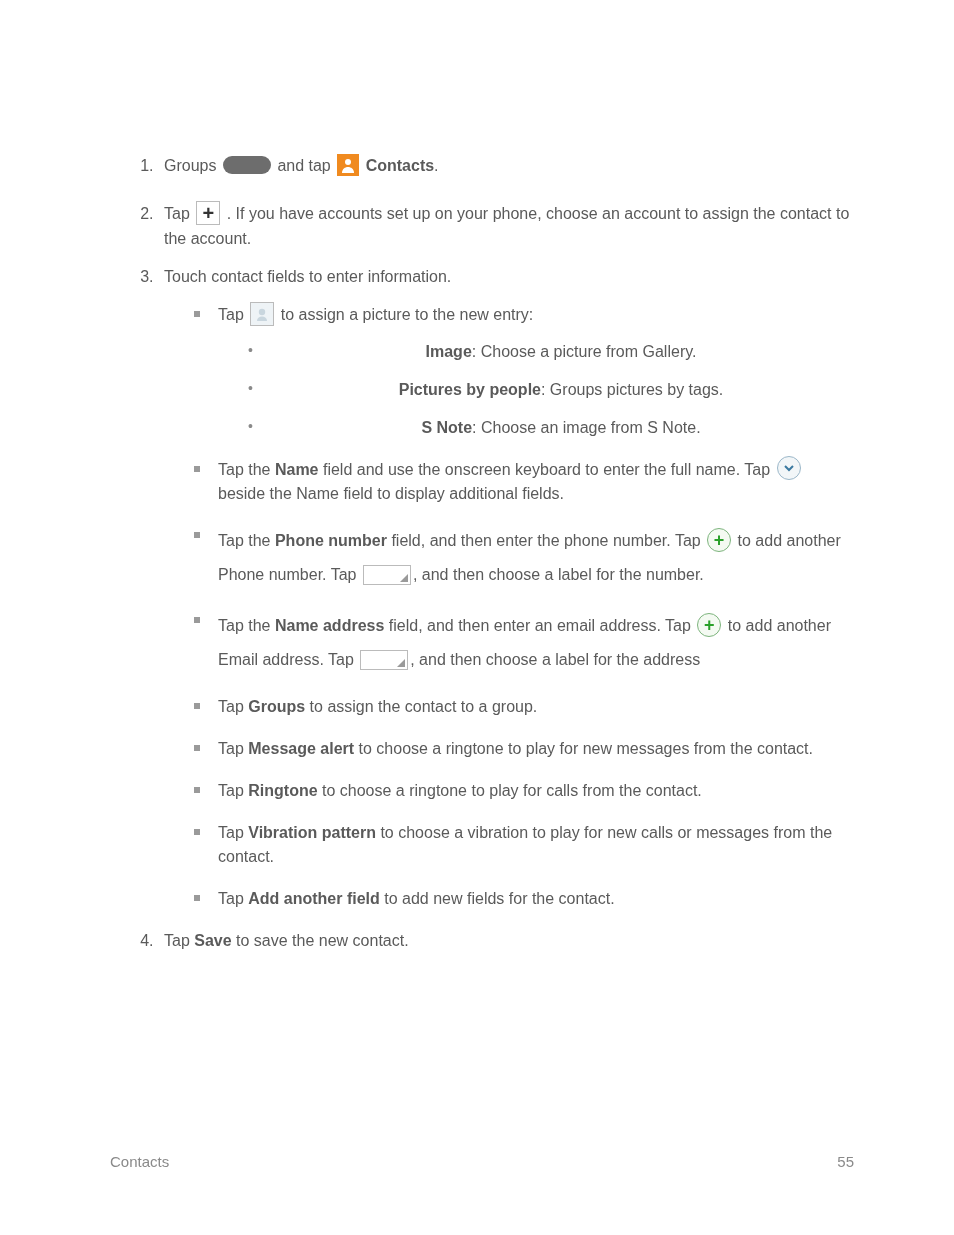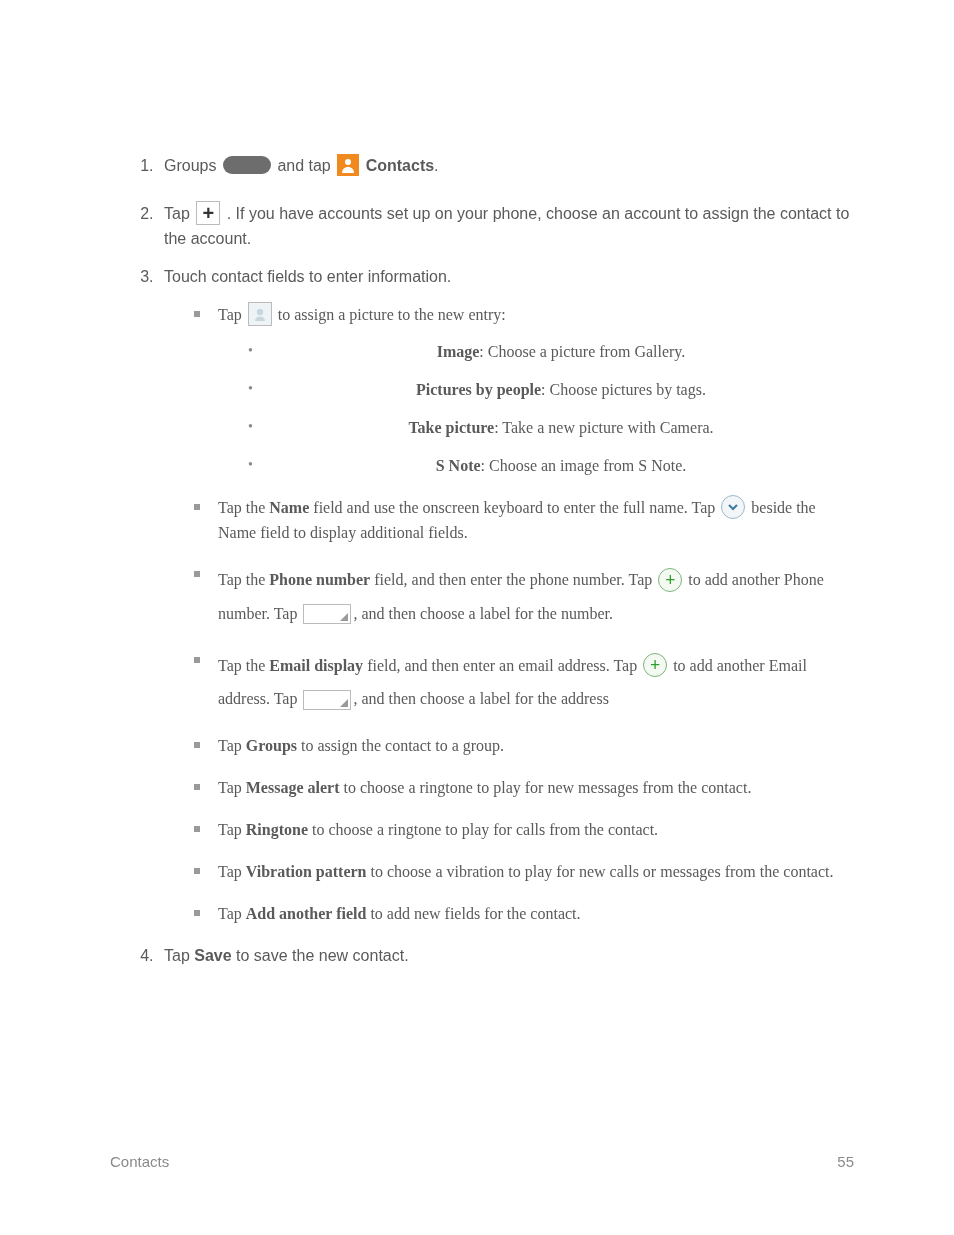--- a/index.html
+++ b/index.html
@@ -27,21 +27,20 @@
     margin: 0;
   }
   ol.main > li {
     margin-bottom: 14px;
     padding-left: 6px;
   }
   ul.sq {
     list-style: none;
     padding-left: 30px;
     margin: 14px 0 0 0;
-    font-family: Liberation Serif, serif;
   }
   ul.sq > li {
     position: relative;
     padding-left: 24px;
     margin-bottom: 18px;
   }
   ul.sq > li::before {
     content: "";
     position: absolute;
     left: 0;
@@ -225,22 +224,21 @@
           <span class="inline-icon photo-icon">
             <svg width="16" height="16" viewBox="0 0 16 16">
                 <circle cx="8" cy="6" r="3.2" fill="#c9d6de"></circle>
                 <path d="M3 15c0-3 2.2-4.5 5-4.5s5 1.5 5 4.5" fill="#c9d6de"></path>
               </svg>
           </span>
           <span> to assign a picture to the new entry:</span>
 
           <ul class="sub">
             <li><span class="bold">Image</span><span>: Choose a picture from Gallery.</span></li>
-            <li><span class="bold">Pictures by people</span><span>: Choose pictures by tags.</span></li>
-            <li><span class="bold">Take picture</span><span>: Take a new picture with Camera.</span></li>
+            <li><span class="bold">Pictures by people</span><span>: Groups pictures by tags.</span></li>
             <li><span class="bold">S Note</span><span>: Choose an image from S Note.</span></li>
           </ul>
         </li>
 
         <li>
           <span>Tap the </span><span class="bold">Name</span><span> field and use the onscreen keyboard to enter the full name. Tap </span>
           <span class="inline-icon chev-circle">
             <svg width="12" height="12" viewBox="0 0 12 12">
                 <path d="M2 4l4 4 4-4" stroke="#3a79a0" stroke-width="2" fill="none"></path>
               </svg>
@@ -251,21 +249,21 @@
         <li class="row">
           <span>Tap the </span><span class="bold">Phone number</span><span> field, and then enter the phone number. Tap </span>
           <span class="inline-icon plus-circle">
               <span class="p">+</span>
             </span>
           <span> to add another Phone number. Tap </span>
           <span class="inline-icon label-box"></span><span>, and then choose a label for the number.</span>
         </li>
 
         <li class="row">
-          <span>Tap the </span><span class="bold">Email display</span><span> field, and then enter an email address. Tap </span>
+          <span>Tap the </span><span class="bold">Name address</span><span> field, and then enter an email address. Tap </span>
           <span class="inline-icon plus-circle">
               <span class="p">+</span>
             </span>
           <span> to add another Email address. Tap </span>
           <span class="inline-icon label-box"></span><span>, and then choose a label for the address</span>
         </li>
 
         <li><span>Tap </span><span class="bold">Groups</span><span> to assign the contact to a group.</span></li>
         <li><span>Tap </span><span class="bold">Message alert</span><span> to choose a ringtone to play for new messages from the contact.</span></li>
         <li><span>Tap </span><span class="bold">Ringtone</span><span> to choose a ringtone to play for calls from the contact.</span></li>

